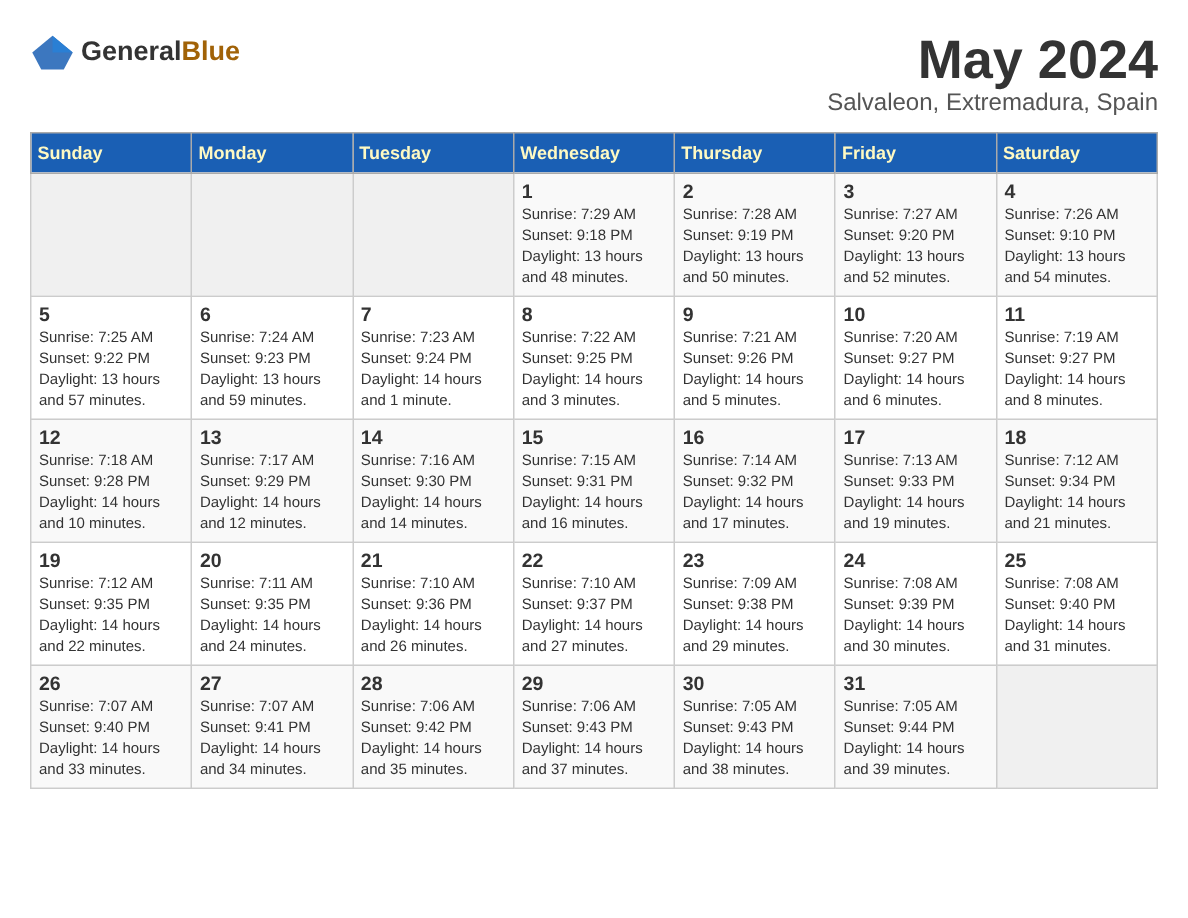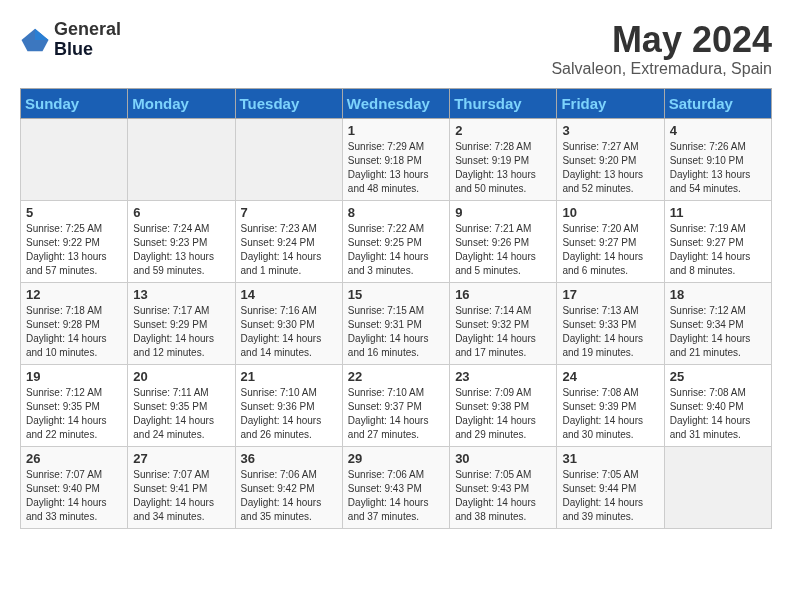--- a/index.html
+++ b/index.html
@@ -16,32 +16,32 @@
       align-items: flex-start;
       margin-bottom: 10px;
     }
     .logo {
       display: flex;
       align-items: center;
       gap: 4px;
     }
     .logo-text {
       display: flex;
-      flex-direction: column;
+      flex-direction: row;
       line-height: 1.1;
     }
     .logo-general {
       font-size: 18px;
       font-weight: bold;
       color: #333;
     }
     .logo-blue {
       font-size: 18px;
       font-weight: bold;
-      color: #0f172a;
+      color: #a16207;
     }
     .logo-icon {
       width: 30px;
       height: 30px;
     }
     .title-block {
       text-align: right;
     }
     .month-title {
       font-size: 36px;
@@ -53,22 +53,22 @@
       font-size: 16px;
       color: #555;
     }
     table {
       width: 100%;
       border-collapse: collapse;
       table-layout: fixed;
     }
     thead tr th {
       background-color: #1a5fb4;
-      color: #7dd3fc;
-      font-size: 15px;
+      color: #fef9c3;
+      font-size: 12px;
       font-weight: bold;
       padding: 6px 4px;
       text-align: left;
       border: 1px solid #aaa;
     }
     tbody tr td {
       border: 1px solid #ccc;
       vertical-align: top;
       padding: 4px 5px;
       font-size: 10.5px;
@@ -241,21 +241,21 @@
       </tr>
       <tr>
         <td><span class="day-num">26</span><span class="cell-info" style="white-space: pre-line;">Sunrise: 7:07 AM
 Sunset: 9:40 PM
 Daylight: 14 hours
 and 33 minutes.</span></td>
         <td><span class="day-num">27</span><span class="cell-info" style="white-space: pre-line;">Sunrise: 7:07 AM
 Sunset: 9:41 PM
 Daylight: 14 hours
 and 34 minutes.</span></td>
-        <td><span class="day-num">36</span><span class="cell-info" style="white-space: pre-line;">Sunrise: 7:06 AM
+        <td><span class="day-num">28</span><span class="cell-info" style="white-space: pre-line;">Sunrise: 7:06 AM
 Sunset: 9:42 PM
 Daylight: 14 hours
 and 35 minutes.</span></td>
         <td><span class="day-num">29</span><span class="cell-info" style="white-space: pre-line;">Sunrise: 7:06 AM
 Sunset: 9:43 PM
 Daylight: 14 hours
 and 37 minutes.</span></td>
         <td><span class="day-num">30</span><span class="cell-info" style="white-space: pre-line;">Sunrise: 7:05 AM
 Sunset: 9:43 PM
 Daylight: 14 hours

